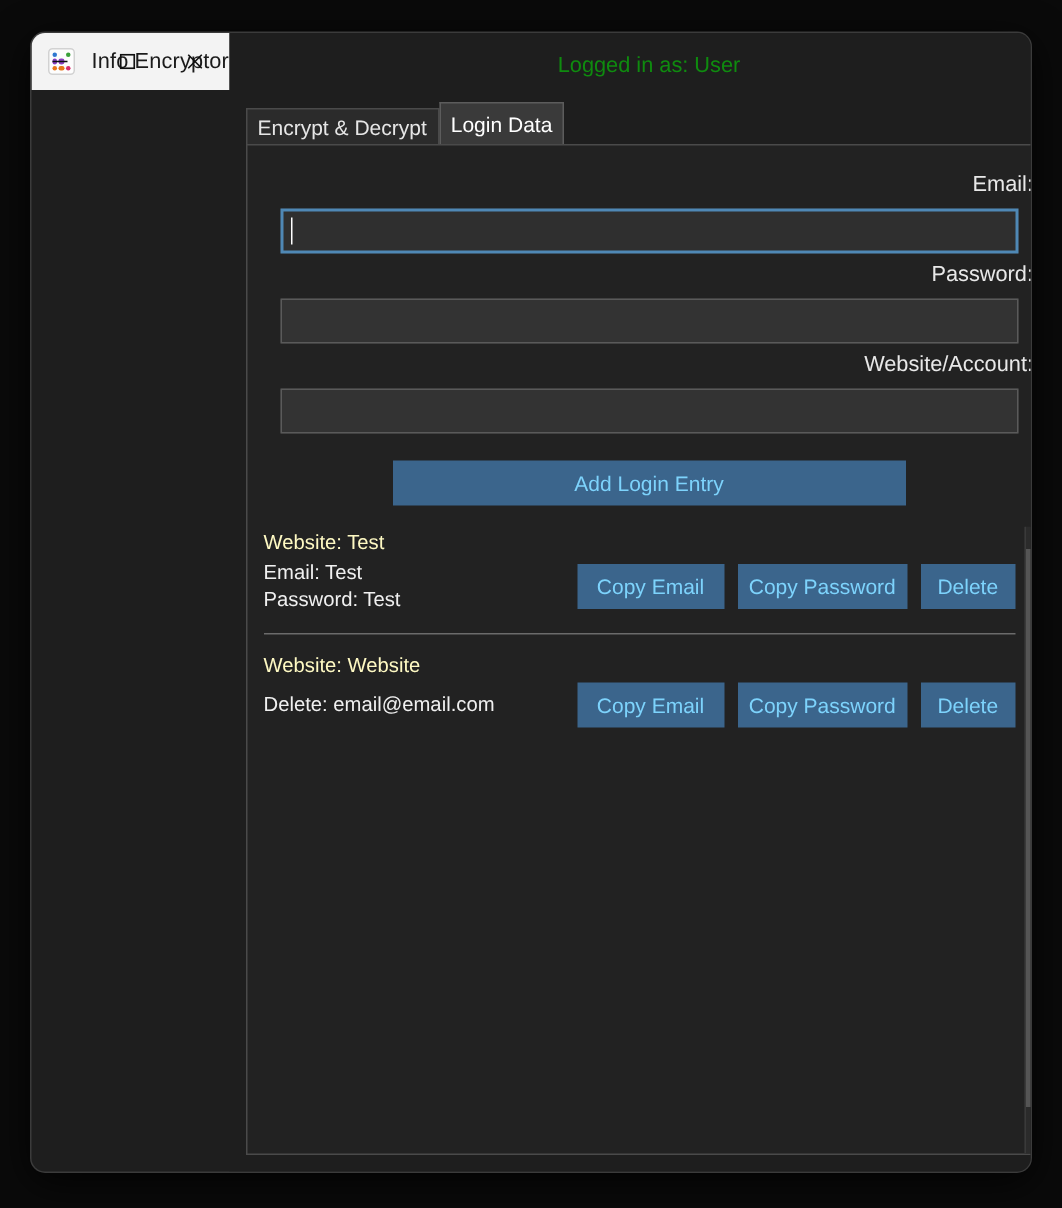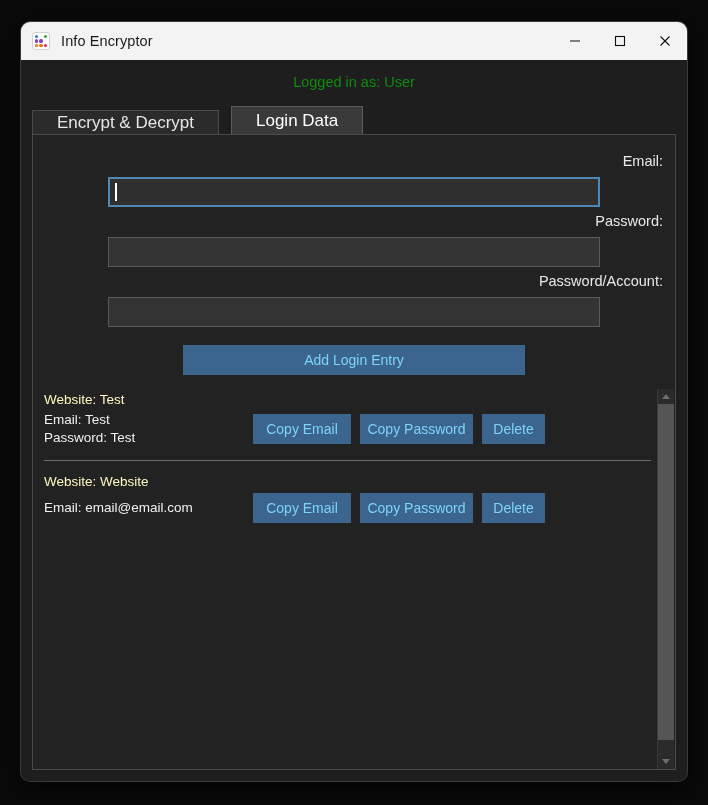--- a/index.html
+++ b/index.html
@@ -35,21 +35,21 @@
     position: absolute;
     left: 21px;
     top: 22px;
     width: 666px;
     height: 759px;
     border-radius: 9px;
     background: #1e1e1e;
     box-shadow: 0 0 0 1px #3b3b3b, 0 6px 26px rgba(0,0,0,0.8);
     overflow: hidden;
     display: flex;
-    flex-direction: column;
+    flex-direction: row;
   }
 
   
   #titlebar {
     height: 38px;
     background: #f3f3f3;
     display: flex;
     align-items: center;
     flex: none;
     position: relative;
@@ -112,39 +112,38 @@
   
   #tabstrip {
     display: flex;
     align-items: flex-end;
     padding-left: 11px;
     margin-top: 14px;
     height: 28px;
     flex: none;
   }
   .tab {
-    font-size: 17px;
+    font-size: 14px;
     color: #e6e6e6;
     background: #2b2b2b;
     border: 1px solid #4a4a4a;
     border-bottom: none;
-    padding: 0 24px;
+    padding: 0 7px;
     height: 24px;
     line-height: 24px;
     box-sizing: border-box;
   }
   .tab.active {
     background: #3a3a3a;
     border-color: #5c5c5c;
     color: #ffffff;
     height: 28px;
     line-height: 28px;
     position: relative;
     z-index: 3;
-    margin-left: 12px;
   }
 
   #tabpanel {
     flex: 1;
     margin: 0 11px 11px 11px;
     border: 1px solid #4a4a4a;
     background: #222222;
     position: relative;
     display: flex;
     flex-direction: column;
@@ -338,21 +337,21 @@
 
         <div class="field-label">Email:</div>
         <div id="email-input-wrap">
           <input class="text-input focused" type="text" placeholder="" style="">
           <div id="caret"></div>
         </div>
 
         <div class="field-label">Password:</div>
         <input class="text-input" type="text" placeholder="" style="">
 
-        <div class="field-label">Password/Account:</div>
+        <div class="field-label">Website/Account:</div>
         <input class="text-input" type="text" placeholder="" style="">
 
         <button class="btn" id="add-entry-button">Add Login Entry</button>
       </div>
 
       <div id="entry-list">
 
         <div class="entry">
           <div class="entry-site">Website: Test</div>
           <div class="entry-row">
@@ -366,21 +365,21 @@
               <button class="btn btn-delete">Delete</button>
             </div>
           </div>
           <hr class="entry-sep">
         </div>
 
         <div class="entry">
           <div class="entry-site">Website: Website</div>
           <div class="entry-row">
             <div class="entry-lines">
-              <div>Email: email@email.com</div>
+              <div>Delete: email@email.com</div>
             </div>
             <div class="entry-actions">
               <button class="btn btn-copy-email">Copy Email</button>
               <button class="btn btn-copy-pass">Copy Password</button>
               <button class="btn btn-delete">Delete</button>
             </div>
           </div>
         </div>
 
         <div id="scrollbar">

